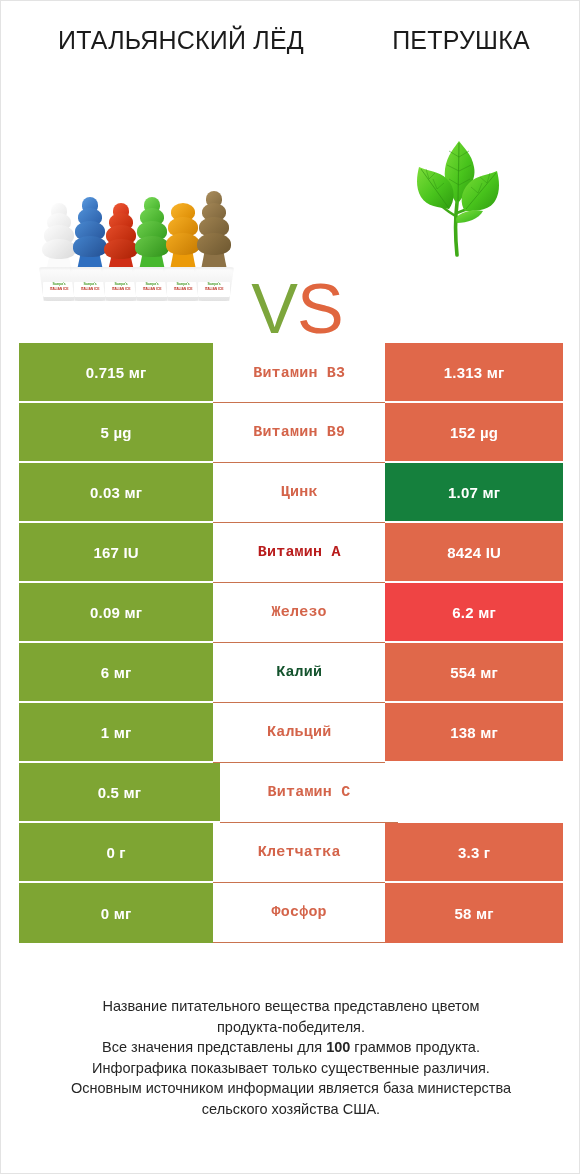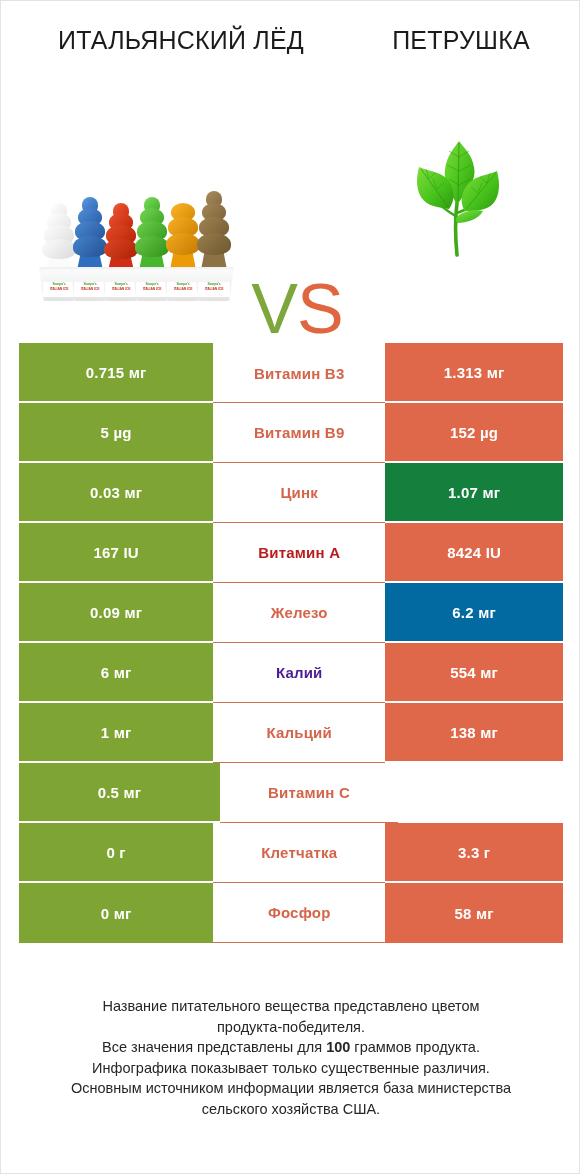--- a/index.html
+++ b/index.html
@@ -174,20 +174,21 @@
     background: #7EA533;
     color: #ffffff;
     border-bottom: 2px solid #ffffff;
   }
   .cell-mid {
     width: 178px;
     background: #ffffff;
     color: #D4644A;
     border-bottom: 1px solid #c9734f;
     font-size: 15px;
+    font-family: Liberation Mono, monospace;
   }
   .cell-right {
     width: 184px;
     background: #E0684A;
     color: #ffffff;
     border-bottom: 2px solid #ffffff;
   }
   .row:last-child .cell-left,
   .row:last-child .cell-right { border-bottom: none; }
   .row:last-child .cell-mid { border-bottom: 1px solid #c9734f; }
@@ -374,25 +375,25 @@
         <div class="cell cell-right" style="background: #15803d;">1.07 мг</div>
       </div>
       <div class="row">
         <div class="cell cell-left" style="background: rgb(126, 165, 51);">167 IU</div>
         <div class="cell cell-mid" style="color: #b91c1c;">Витамин A</div>
         <div class="cell cell-right" style="background: rgb(224, 104, 74);">8424 IU</div>
       </div>
       <div class="row">
         <div class="cell cell-left" style="background: rgb(126, 165, 51);">0.09 мг</div>
         <div class="cell cell-mid" style="color: rgb(212, 100, 74);">Железо</div>
-        <div class="cell cell-right" style="background: #0369a1;">6.2 мг</div>
+        <div class="cell cell-right" style="background: #ef4444;">6.2 мг</div>
       </div>
       <div class="row">
         <div class="cell cell-left" style="background: rgb(126, 165, 51);">6 мг</div>
-        <div class="cell cell-mid" style="color: #4c1d95;">Калий</div>
+        <div class="cell cell-mid" style="color: #14532d;">Калий</div>
         <div class="cell cell-right" style="background: rgb(224, 104, 74);">554 мг</div>
       </div>
       <div class="row">
         <div class="cell cell-left" style="background: rgb(126, 165, 51);">1 мг</div>
         <div class="cell cell-mid" style="color: rgb(212, 100, 74);">Кальций</div>
         <div class="cell cell-right" style="background: rgb(224, 104, 74);">138 мг</div>
       </div>
       <div class="row">
         <div class="cell cell-left" style="background: rgb(126, 165, 51);">0.5 мг</div>
         <div class="cell cell-mid" style="color: rgb(212, 100, 74);">Витамин C</div>

